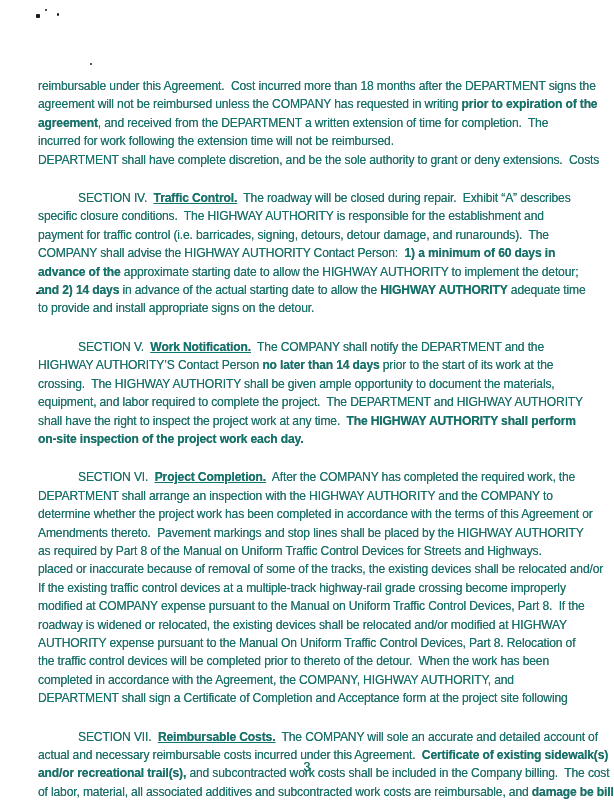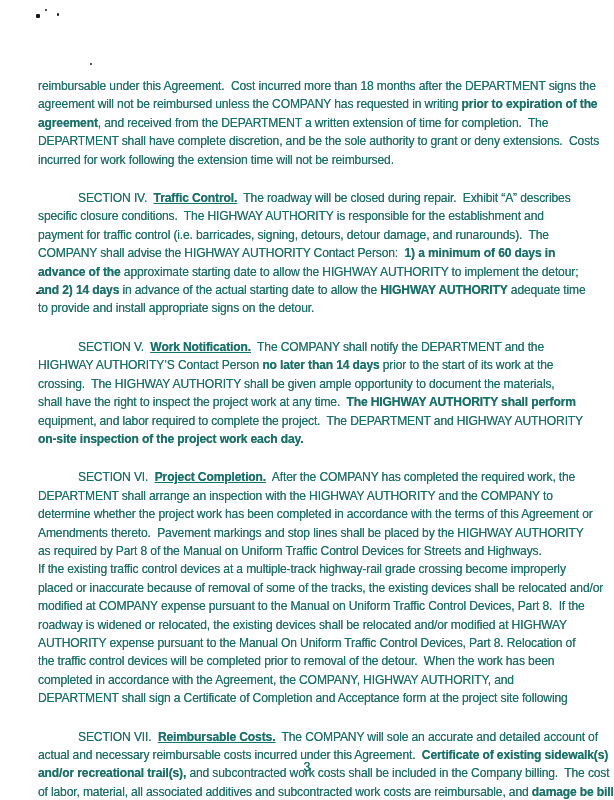--- a/index.html
+++ b/index.html
@@ -59,46 +59,46 @@
   <div class="speck s1"></div>
   <div class="speck s2"></div>
   <div class="speck s3"></div>
   <div class="speck s4"></div>
   <div class="speck s5"></div>
 
   <div class="textblock">
       <div class="line"><span>reimbursable under this Agreement.  Cost incurred more than 18 months after the DEPARTMENT signs the</span></div>
       <div class="line"><span>agreement will not be reimbursed unless the COMPANY has requested in writing </span><span class="b">prior to expiration of the</span></div>
       <div class="line"><span class="b">agreement</span><span>, and received from the DEPARTMENT a written extension of time for completion.  The</span></div>
+      <div class="line"><span>incurred for work following the extension time will not be reimbursed.</span></div>
       <div class="line"><span>DEPARTMENT shall have complete discretion, and be the sole authority to grant or deny extensions.  Costs</span></div>
-      <div class="line"><span>incurred for work following the extension time will not be reimbursed.</span></div>
       <div class="line indent"><span>SECTION IV.  </span><span class="b u">Traffic Control.</span><span>  The roadway will be closed during repair.  Exhibit “A” describes</span></div>
       <div class="line"><span>specific closure conditions.  The HIGHWAY AUTHORITY is responsible for the establishment and</span></div>
       <div class="line"><span>payment for traffic control (i.e. barricades, signing, detours, detour damage, and runarounds).  The</span></div>
       <div class="line"><span>COMPANY shall advise the HIGHWAY AUTHORITY Contact Person:  </span><span class="b">1) a minimum of 60 days in</span></div>
       <div class="line"><span class="b">advance of the</span><span> approximate starting date to allow the HIGHWAY AUTHORITY to implement the detour;</span></div>
       <div class="line"><span class="b">and 2) 14 days</span><span> in advance of the actual starting date to allow the </span><span class="b">HIGHWAY AUTHORITY</span><span> adequate time</span></div>
       <div class="line"><span>to provide and install appropriate signs on the detour.</span></div>
       <div class="line indent"><span>SECTION V.  </span><span class="b u">Work Notification.</span><span>  The COMPANY shall notify the DEPARTMENT and the</span></div>
       <div class="line"><span>HIGHWAY AUTHORITY’S Contact Person </span><span class="b">no later than 14 days</span><span> prior to the start of its work at the</span></div>
       <div class="line"><span>crossing.  The HIGHWAY AUTHORITY shall be given ample opportunity to document the materials,</span></div>
+      <div class="line"><span>equipment, and labor required to complete the project.  The DEPARTMENT and HIGHWAY AUTHORITY</span></div>
       <div class="line"><span>shall have the right to inspect the project work at any time.  </span><span class="b">The HIGHWAY AUTHORITY shall perform</span></div>
-      <div class="line"><span>equipment, and labor required to complete the project.  The DEPARTMENT and HIGHWAY AUTHORITY</span></div>
       <div class="line"><span class="b">on-site inspection of the project work each day.</span></div>
       <div class="line indent"><span>SECTION VI.  </span><span class="b u">Project Completion.</span><span>  After the COMPANY has completed the required work, the</span></div>
       <div class="line"><span>DEPARTMENT shall arrange an inspection with the HIGHWAY AUTHORITY and the COMPANY to</span></div>
       <div class="line"><span>determine whether the project work has been completed in accordance with the terms of this Agreement or</span></div>
       <div class="line"><span>Amendments thereto.  Pavement markings and stop lines shall be placed by the HIGHWAY AUTHORITY</span></div>
       <div class="line"><span>as required by Part 8 of the Manual on Uniform Traffic Control Devices for Streets and Highways.</span></div>
+      <div class="line"><span>placed or inaccurate because of removal of some of the tracks, the existing devices shall be relocated and/or</span></div>
       <div class="line"><span>If the existing traffic control devices at a multiple-track highway-rail grade crossing become improperly</span></div>
-      <div class="line"><span>placed or inaccurate because of removal of some of the tracks, the existing devices shall be relocated and/or</span></div>
       <div class="line"><span>modified at COMPANY expense pursuant to the Manual on Uniform Traffic Control Devices, Part 8.  If the</span></div>
       <div class="line"><span>roadway is widened or relocated, the existing devices shall be relocated and/or modified at HIGHWAY</span></div>
       <div class="line"><span>AUTHORITY expense pursuant to the Manual On Uniform Traffic Control Devices, Part 8. Relocation of</span></div>
-      <div class="line"><span>the traffic control devices will be completed prior to removal of the detour.  When the work has been</span></div>
+      <div class="line"><span>the traffic control devices will be completed prior to thereto of the detour.  When the work has been</span></div>
       <div class="line"><span>completed in accordance with the Agreement, the COMPANY, HIGHWAY AUTHORITY, and</span></div>
       <div class="line"><span>DEPARTMENT shall sign a Certificate of Completion and Acceptance form at the project site following</span></div>
       <div class="line indent"><span>SECTION VII.  </span><span class="b u">Reimbursable Costs.</span><span>  The COMPANY will sole an accurate and detailed account of</span></div>
       <div class="line"><span>actual and necessary reimbursable costs incurred under this Agreement.  </span><span class="b">Certificate of existing sidewalk(s)</span></div>
       <div class="line"><span class="b">and/or recreational trail(s),</span><span> and subcontracted work costs shall be included in the Company billing.  The cost</span></div>
       <div class="line"><span>of labor, material, all associated additives and subcontracted work costs are reimbursable, and </span><span class="b">damage be billed</span></div>
     </div>
 
   <div class="pagenum">3</div>
 </div>

